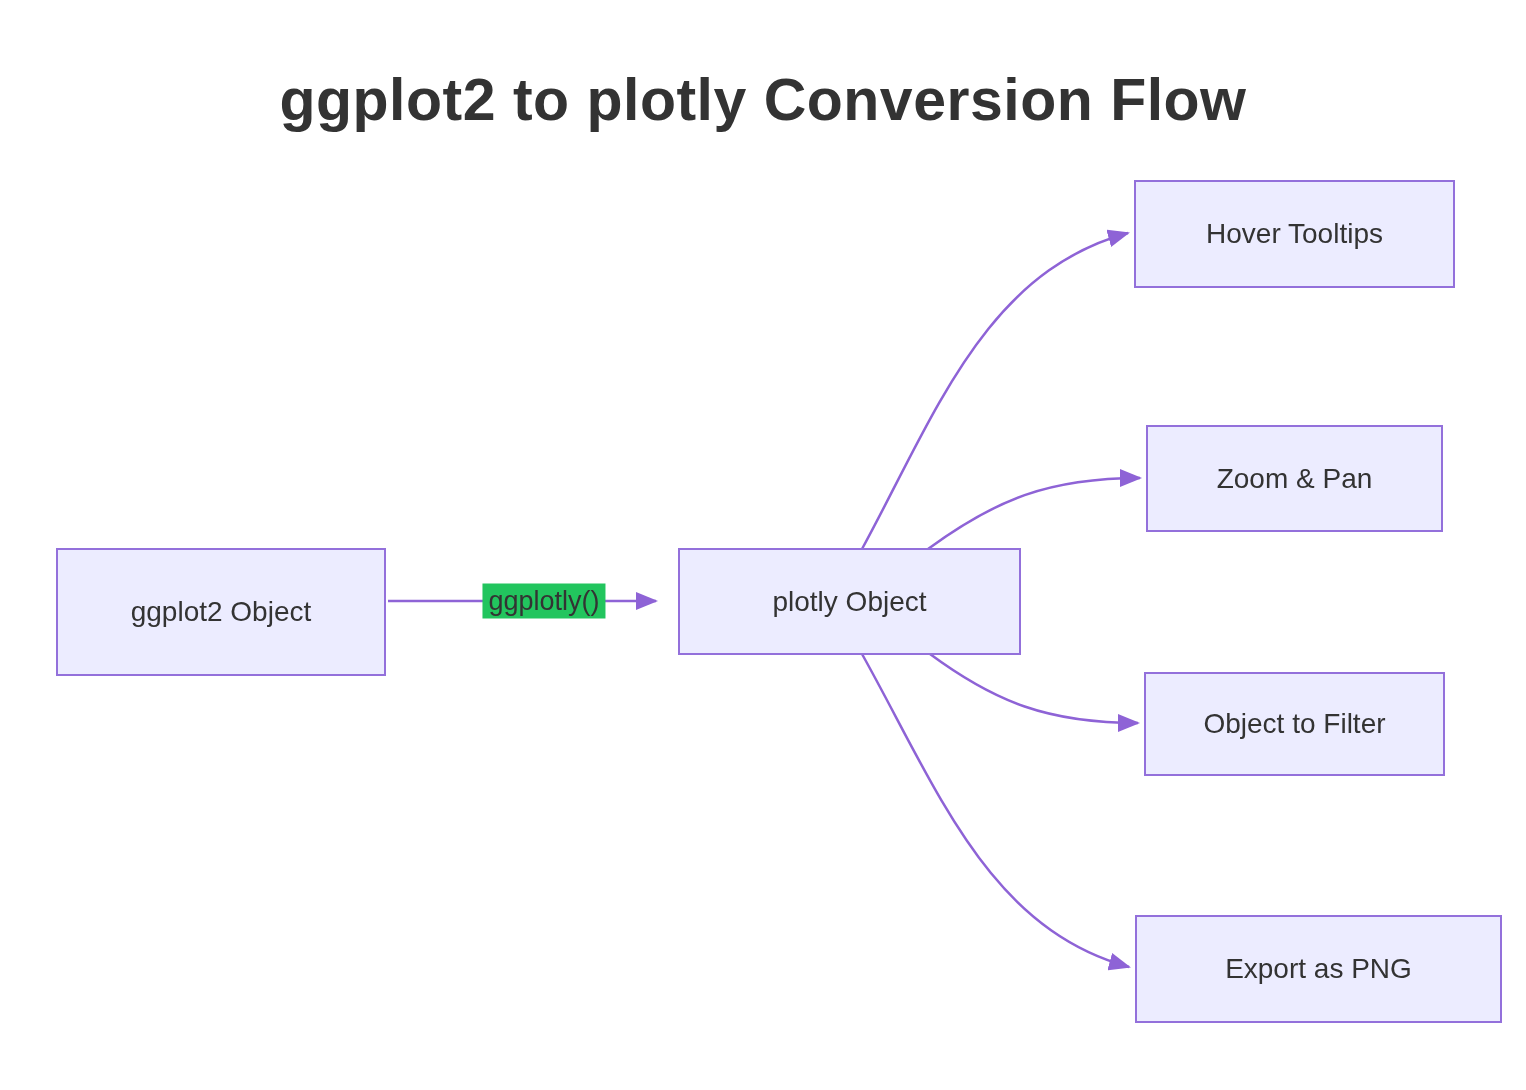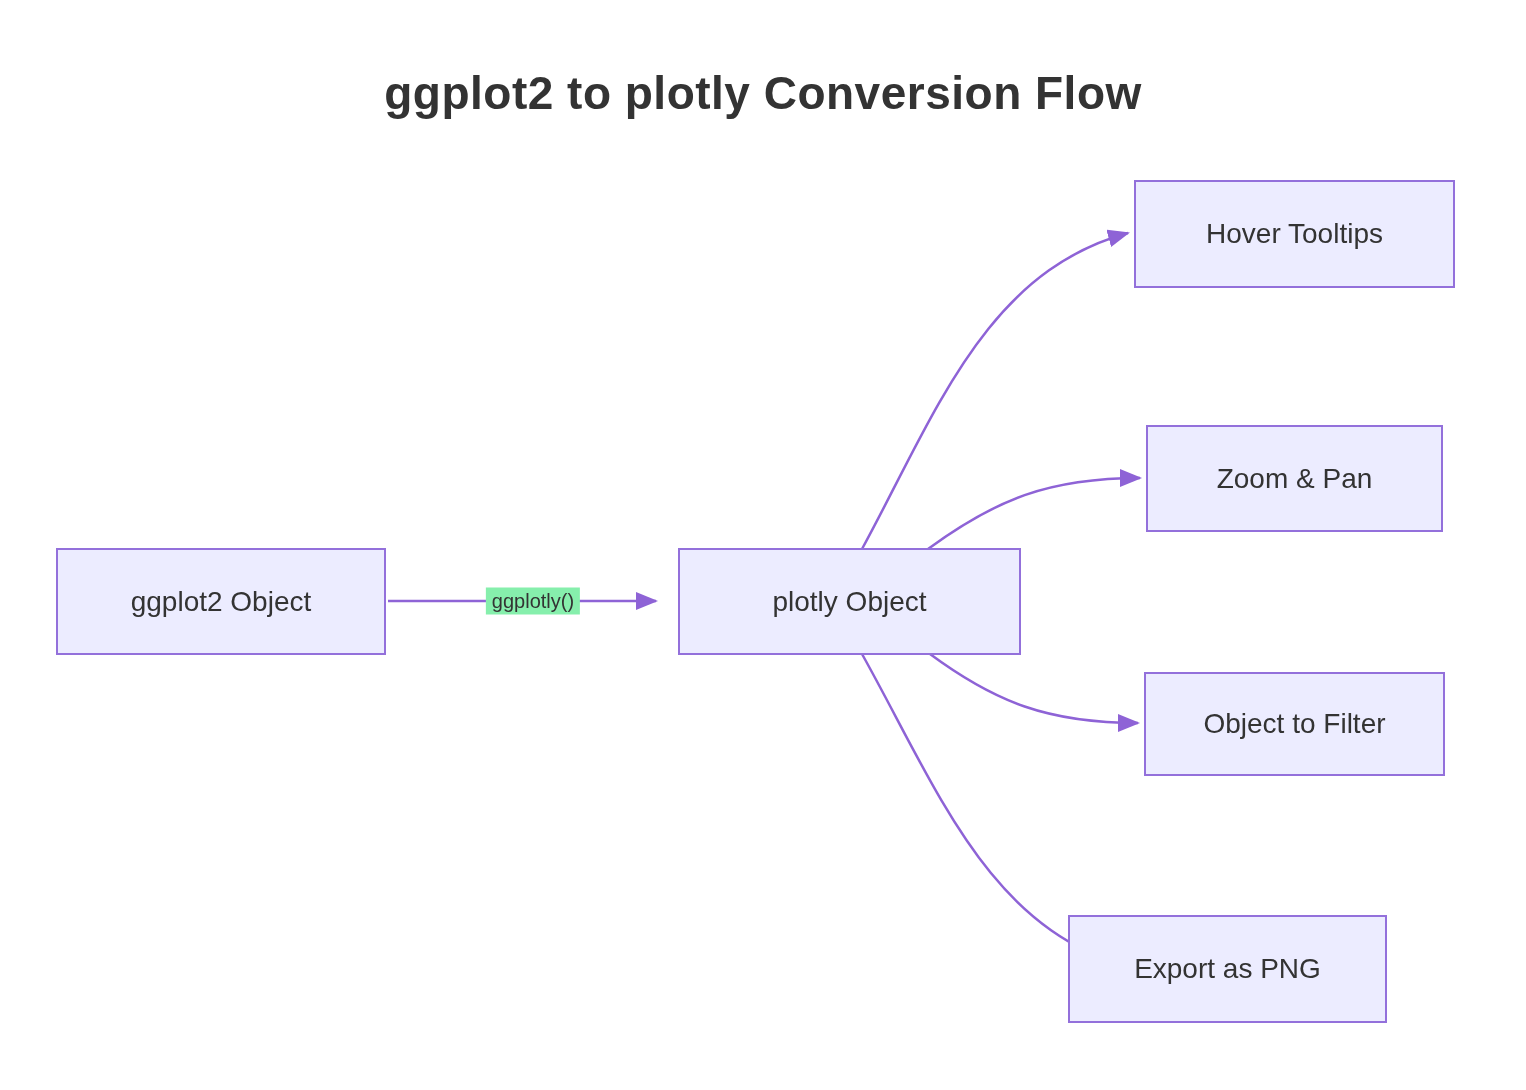--- a/index.html
+++ b/index.html
@@ -14,21 +14,21 @@
     height: 1090px;
     background: #ffffff;
     overflow: hidden;
   }
   .diagram-title {
     position: absolute;
     top: 66px;
     left: 0;
     width: 100%;
     text-align: center;
-    font-size: 46px;
+    font-size: 59px;
     font-weight: 700;
     color: #333333;
     letter-spacing: 0.5px;
   }
   .edges-svg {
     position: absolute;
     top: 0;
     left: 0;
     width: 1526px;
     height: 1090px;
@@ -37,34 +37,34 @@
     position: absolute;
     background: #ECECFF;
     border: 2px solid #9370DB;
     box-sizing: border-box;
     display: flex;
     align-items: center;
     justify-content: center;
     font-size: 28px;
     color: #333333;
   }
-  .node-ggplot2 { left: 56px;   top: 548px; width: 330px; height: 107px; }
+  .node-ggplot2 { left: 56px;   top: 548px; width: 330px; height: 128px; }
   .node-plotly  { left: 678px;  top: 548px; width: 343px; height: 107px; }
   .node-hover   { left: 1134px; top: 180px; width: 321px; height: 108px; }
   .node-zoom    { left: 1146px; top: 425px; width: 297px; height: 107px; }
   .node-click   { left: 1144px; top: 672px; width: 301px; height: 104px; }
-  .node-export  { left: 1068px; top: 915px; width: 319px; height: 108px; }
+  .node-export  { left: 1135px; top: 915px; width: 367px; height: 108px; }
   .edge-label {
     position: absolute;
-    left: 533px;
+    left: 544px;
     top: 601px;
     transform: translate(-50%, -50%);
-    background: #86efac;
+    background: #22c55e;
     padding: 2px 6px;
-    font-size: 20px;
+    font-size: 27px;
     color: #333333;
     white-space: nowrap;
   }
 </style>
 </head>
 <body>
 
 <div class="canvas">
 
   <div class="diagram-title">ggplot2 to plotly Conversion Flow</div>

